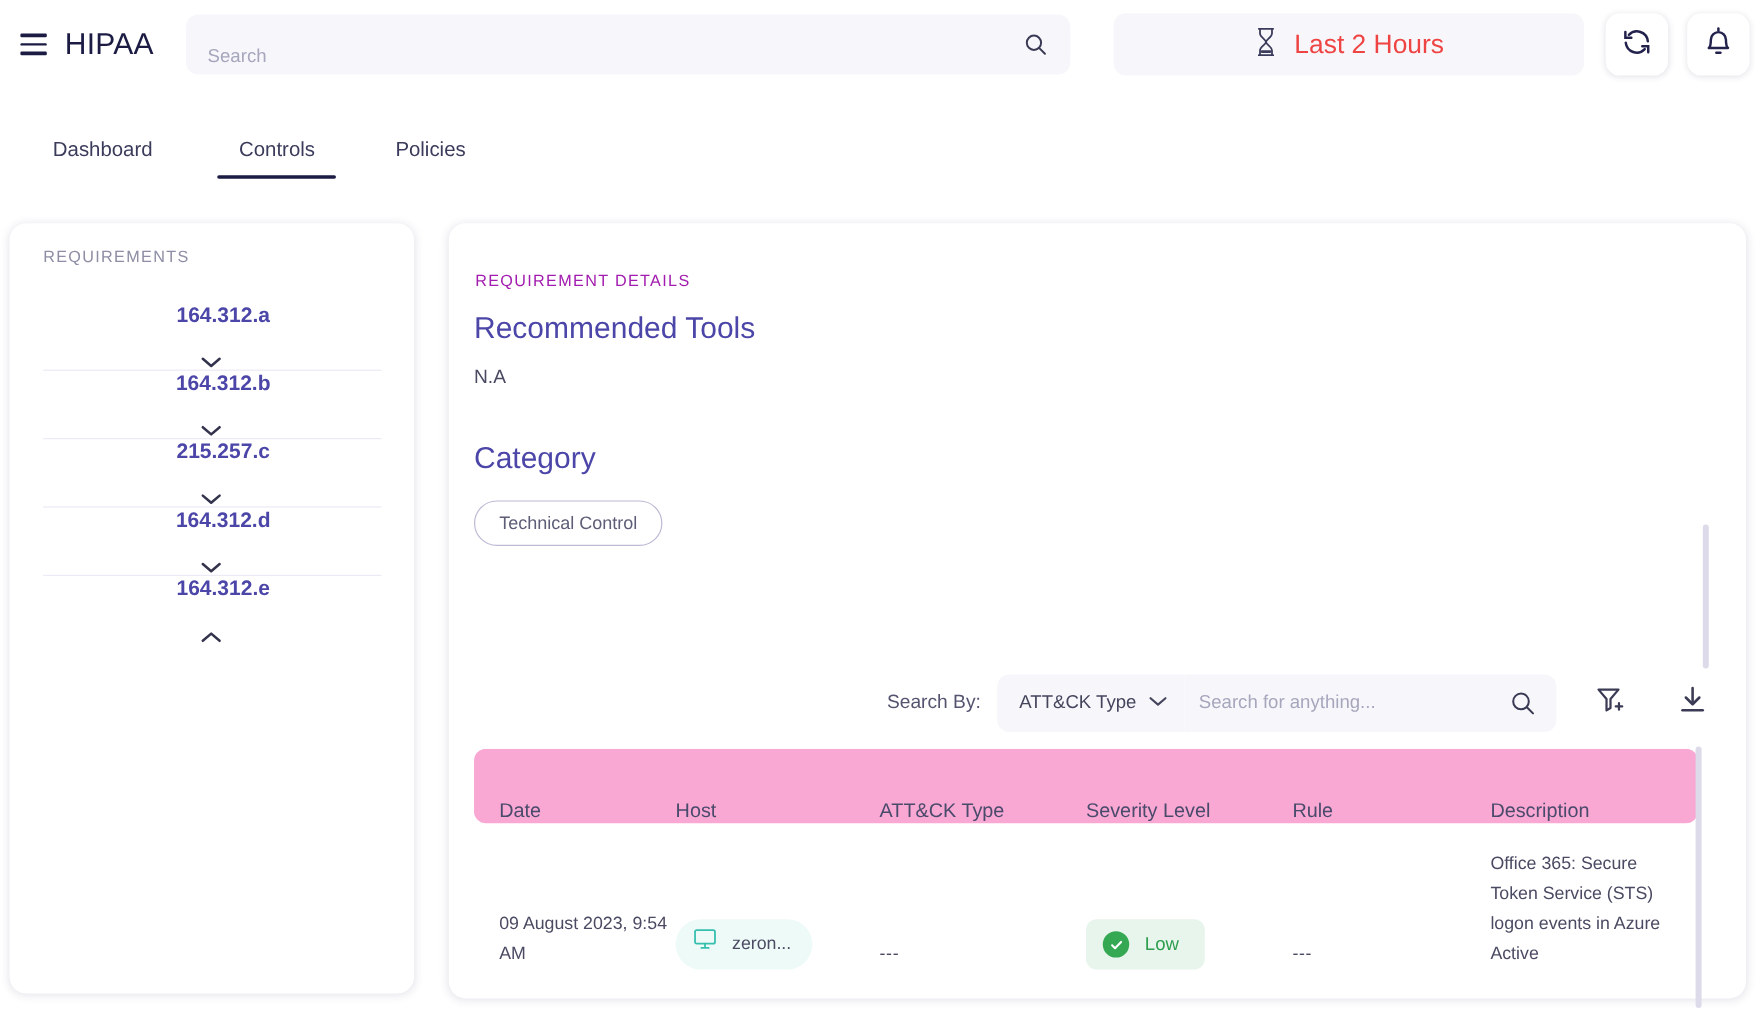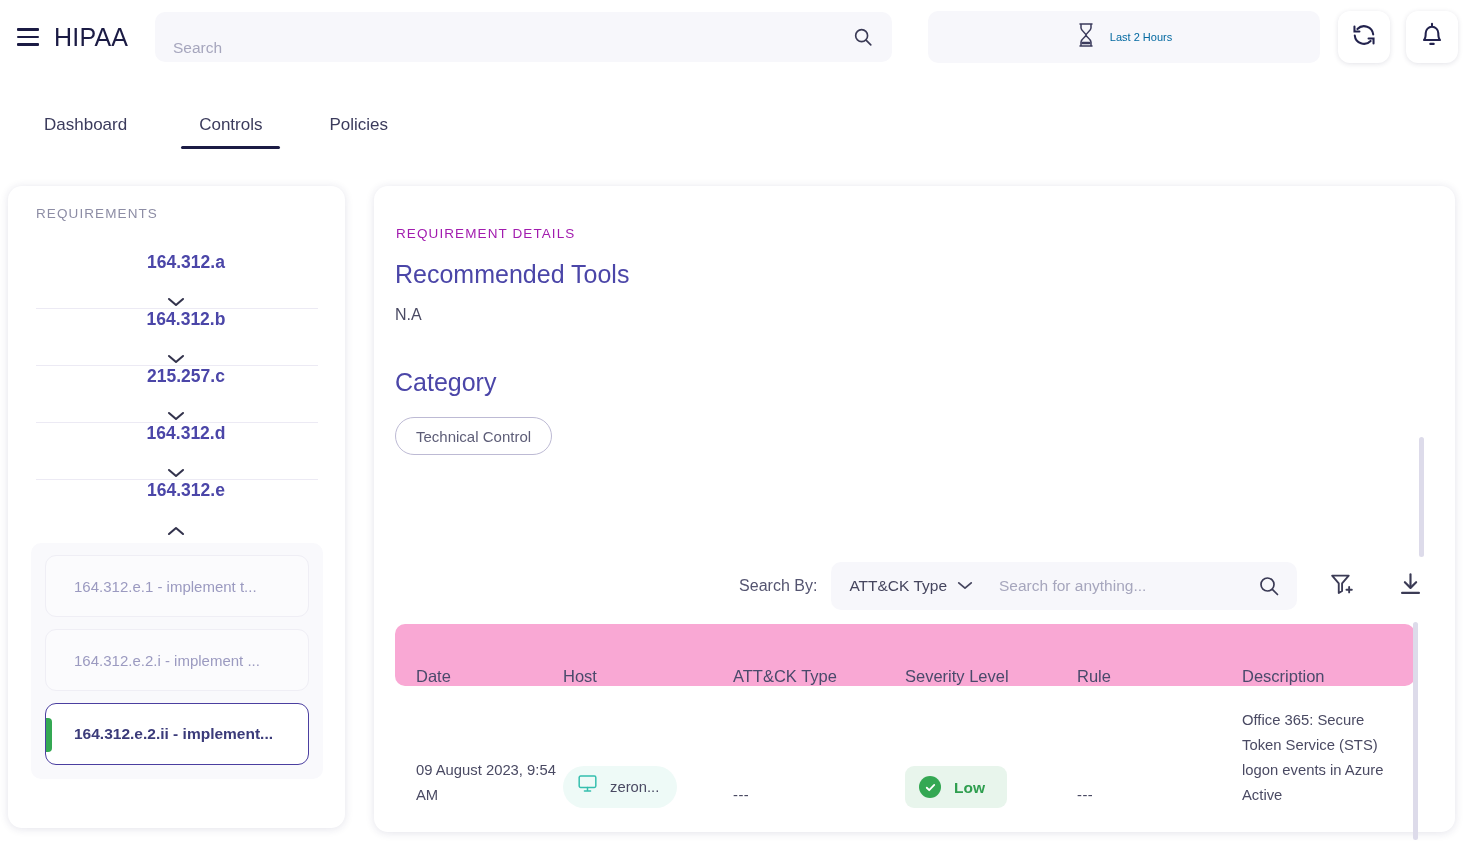--- a/index.html
+++ b/index.html
@@ -89,22 +89,22 @@
     height: 52px;
     background: #f7f7fb;
     border-radius: 10px;
     display: flex;
     align-items: center;
     justify-content: center;
     gap: 14px;
     cursor: pointer;
   }
   .timepicker .tp-label {
-    font-size: 11px;
-    color: #0369a1;
+    font-size: 22px;
+    color: #ef4444;
   }
 
   .icon-btn {
     position: absolute;
     top: 11px;
     width: 52px;
     height: 52px;
     background: #ffffff;
     border-radius: 12px;
     box-shadow: 0 1px 5px rgba(35,35,80,0.13);
@@ -396,21 +396,21 @@
     align-items: center;
     gap: 13px;
     height: 42px;
     padding: 0 22px 0 14px;
     background: #e8f5ec;
     border-radius: 9px;
   }
   .sev-badge .sev-label {
     font-size: 15.5px;
     color: #2f9e4f;
-    font-weight: bold;
+    font-weight: normal;
   }
   .check-circle {
     width: 22px; height: 22px;
     border-radius: 50%;
     background: #34a853;
     display: flex; align-items: center; justify-content: center;
   }
 
   .muted-dash { color: #4a4a63; font-size: 14.5px; letter-spacing: 0.5px; }
 
@@ -530,31 +530,20 @@
 
     <div class="req-row open">
       <span class="req-row-label">164.312.e</span>
       <span class="chev">
         <svg width="18" height="12" viewBox="0 0 18 12" fill="none" stroke="#33334d" stroke-width="2.1" stroke-linecap="round" stroke-linejoin="round">
             <path d="M2 9l7-6 7 6"></path>
           </svg>
       </span>
     </div>
 
-    <div class="sub-panel">
-      <div class="sub-item">
-        <span>164.312.e.1 - implement t...</span>
-      </div>
-      <div class="sub-item">
-        <span>164.312.e.2.i - implement ...</span>
-      </div>
-      <div class="sub-item selected">
-        <span>164.312.e.2.ii - implement...</span>
-      </div>
-    </div>
 
   </div>
 </div>
 
 <div class="details-card">
 
   <div class="det-title">REQUIREMENT DETAILS</div>
 
   <div class="h-section h-tools" style="top:74px">Recommended Tools</div>
   <div class="na-text" style="top:120px">N.A</div>

